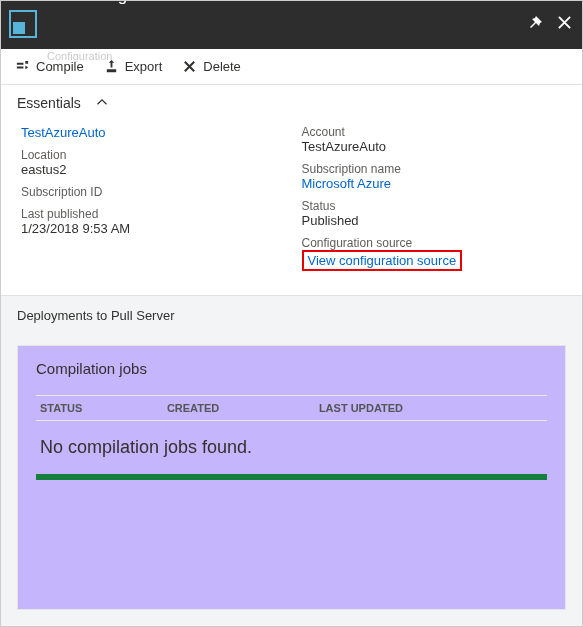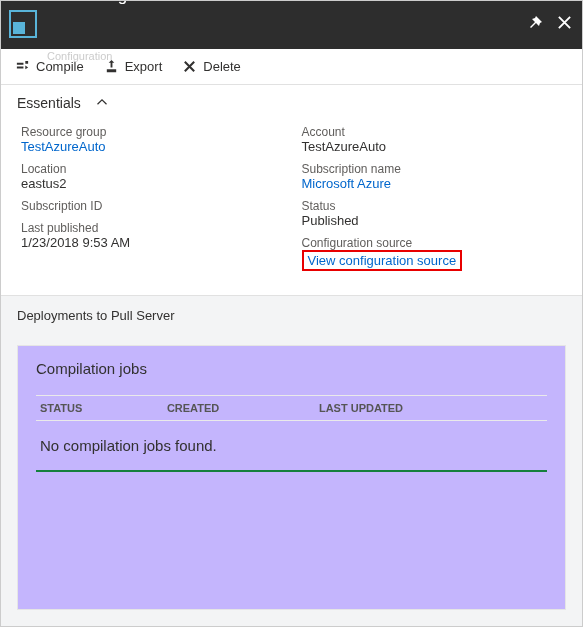--- a/index.html
+++ b/index.html
@@ -107,23 +107,23 @@
   .jobs-table th {
     text-align: left;
     font-size: 11px;
     color: #555;
     padding: 6px 4px;
     border-top: 1px solid #eaeaea;
     border-bottom: 1px solid #eaeaea;
     font-weight: 600;
   }
   .jobs-empty {
-    font-size: 15px;
+    font-size: 18px;
     padding: 16px 4px;
-    border-bottom: 2px solid #15803d;
+    border-bottom: 6px solid #15803d;
   }
   .chev { display:inline-block; }
 </style>
 </head>
 <body>
 
 <div class="header">
   <div class="header-icon"></div>
   <div class="header-text">
     <div class="header-title">TestConfig</div>
@@ -170,21 +170,20 @@
     <span class="chev">
       <svg width="12" height="12" viewBox="0 0 16 16">
           <path d="M2 11l6-6 6 6" stroke="#323130" stroke-width="1.6" fill="none"></path>
         </svg>
     </span>
   </div>
   <div class="essentials-grid">
 
     <div>
       <div class="field">
-        <div class="field-label">Resource group</div>
         <div class="field-value link">TestAzureAuto</div>
       </div>
       <div class="field">
         <div class="field-label">Location</div>
         <div class="field-value">eastus2</div>
       </div>
       <div class="field">
         <div class="field-label">Subscription ID</div>
       </div>
       <div class="field">

